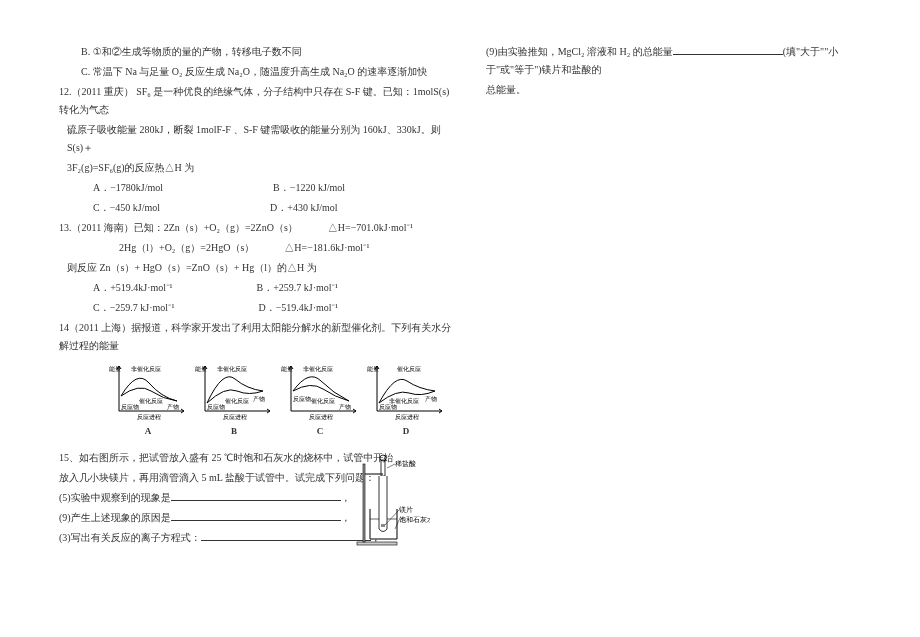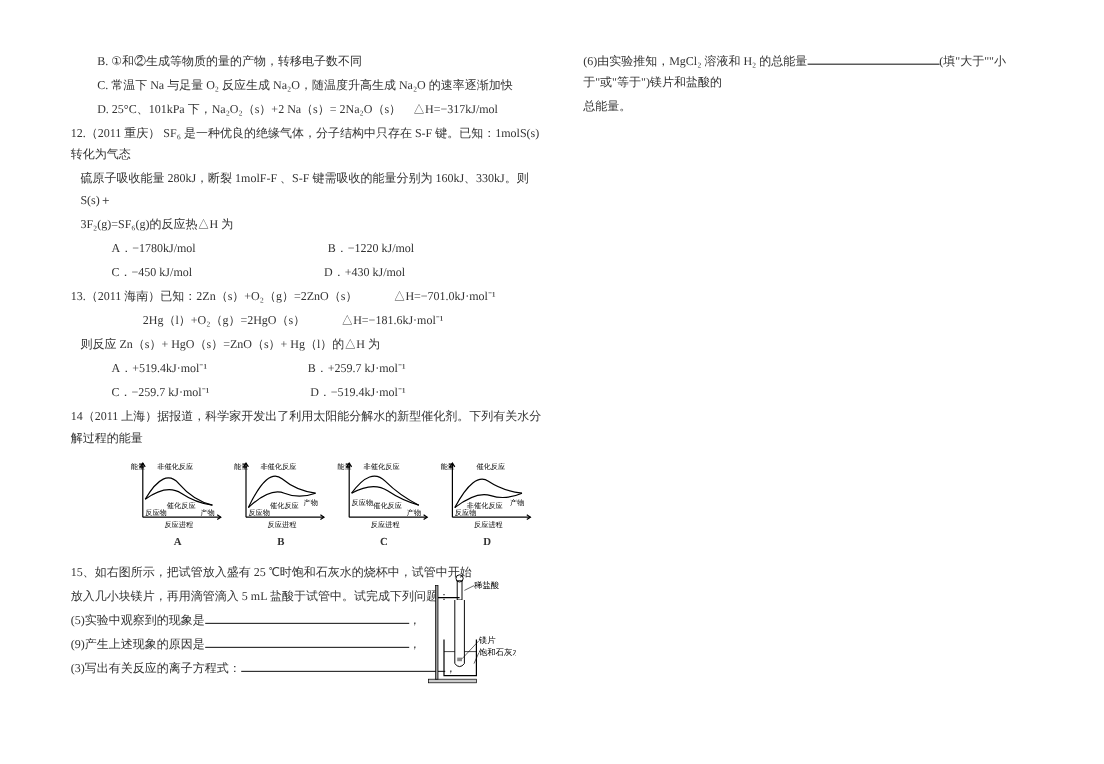--- a/index.html
+++ b/index.html
@@ -65,36 +65,35 @@
   .blank-long {
     display: inline-block;
     border-bottom: 1px solid #333;
     min-width: 170px;
     height: 10px;
     vertical-align: baseline;
   }
   .diagram {
     position: absolute;
     left: 355px;
-    top: 478px;
+    top: 454px;
     width: 75px;
   }
   .diag-lbl {
     font-size: 7px;
     fill: #000;
     font-family: "SimSun", serif;
   }
 </style>
 </head>
 <body>
 
 <div class="left-col">
   <div class="opt-line">B. ①和②生成等物质的量的产物，转移电子数不同</div>
   <div class="opt-line">C. 常温下 Na 与足量 O₂ 反应生成 Na₂O，随温度升高生成 Na₂O 的速率逐渐加快</div>
-  <div class="opt-line">D. 25°C、101kPa 下，Na₂O₂（s）+2 Na（s）= 2Na₂O（s）　△H=−317kJ/mol</div>
 
   <div class="q-line">12.（2011 重庆） SF₆ 是一种优良的绝缘气体，分子结构中只存在 S-F 键。已知：1molS(s)转化为气态</div>
   <div class="q-line ind1">硫原子吸收能量 280kJ，断裂 1molF-F 、S-F 键需吸收的能量分别为 160kJ、330kJ。则 S(s)＋</div>
   <div class="q-line ind1">3F₂(g)=SF₆(g)的反应热△H 为</div>
   <div class="opts-row">
     <span>A．−1780kJ/mol</span>
     <span>B．−1220 kJ/mol</span>
   </div>
   <div class="opts-row">
     <span>C．−450 kJ/mol</span>
@@ -225,16 +224,16 @@
     <line x1="32" y1="14" x2="40" y2="10" stroke="#000" stroke-width="0.5"></line>
     <text x="44" y="58" class="diag-lbl">镁片</text>
     <line x1="30" y1="71" x2="44" y2="56" stroke="#000" stroke-width="0.5"></line>
     <text x="44" y="68" class="diag-lbl">饱和石灰水</text>
     <line x1="40" y1="75" x2="44" y2="66" stroke="#000" stroke-width="0.5"></line>
   </svg>
 </div>
 
 <div class="right-col">
   <div class="q-line">
-    <span>(6)由实验推知，MgCl₂ 溶液和 H₂ 的总能量</span><span class="blank"></span><span>(填"大于""小于"或"等于")镁片和盐酸的</span>
+    <span>(9)由实验推知，MgCl₂ 溶液和 H₂ 的总能量</span><span class="blank"></span><span>(填"大于""小于"或"等于")镁片和盐酸的</span>
   </div>
   <div class="q-line">总能量。</div>
 </div>
 
 </body></html>

